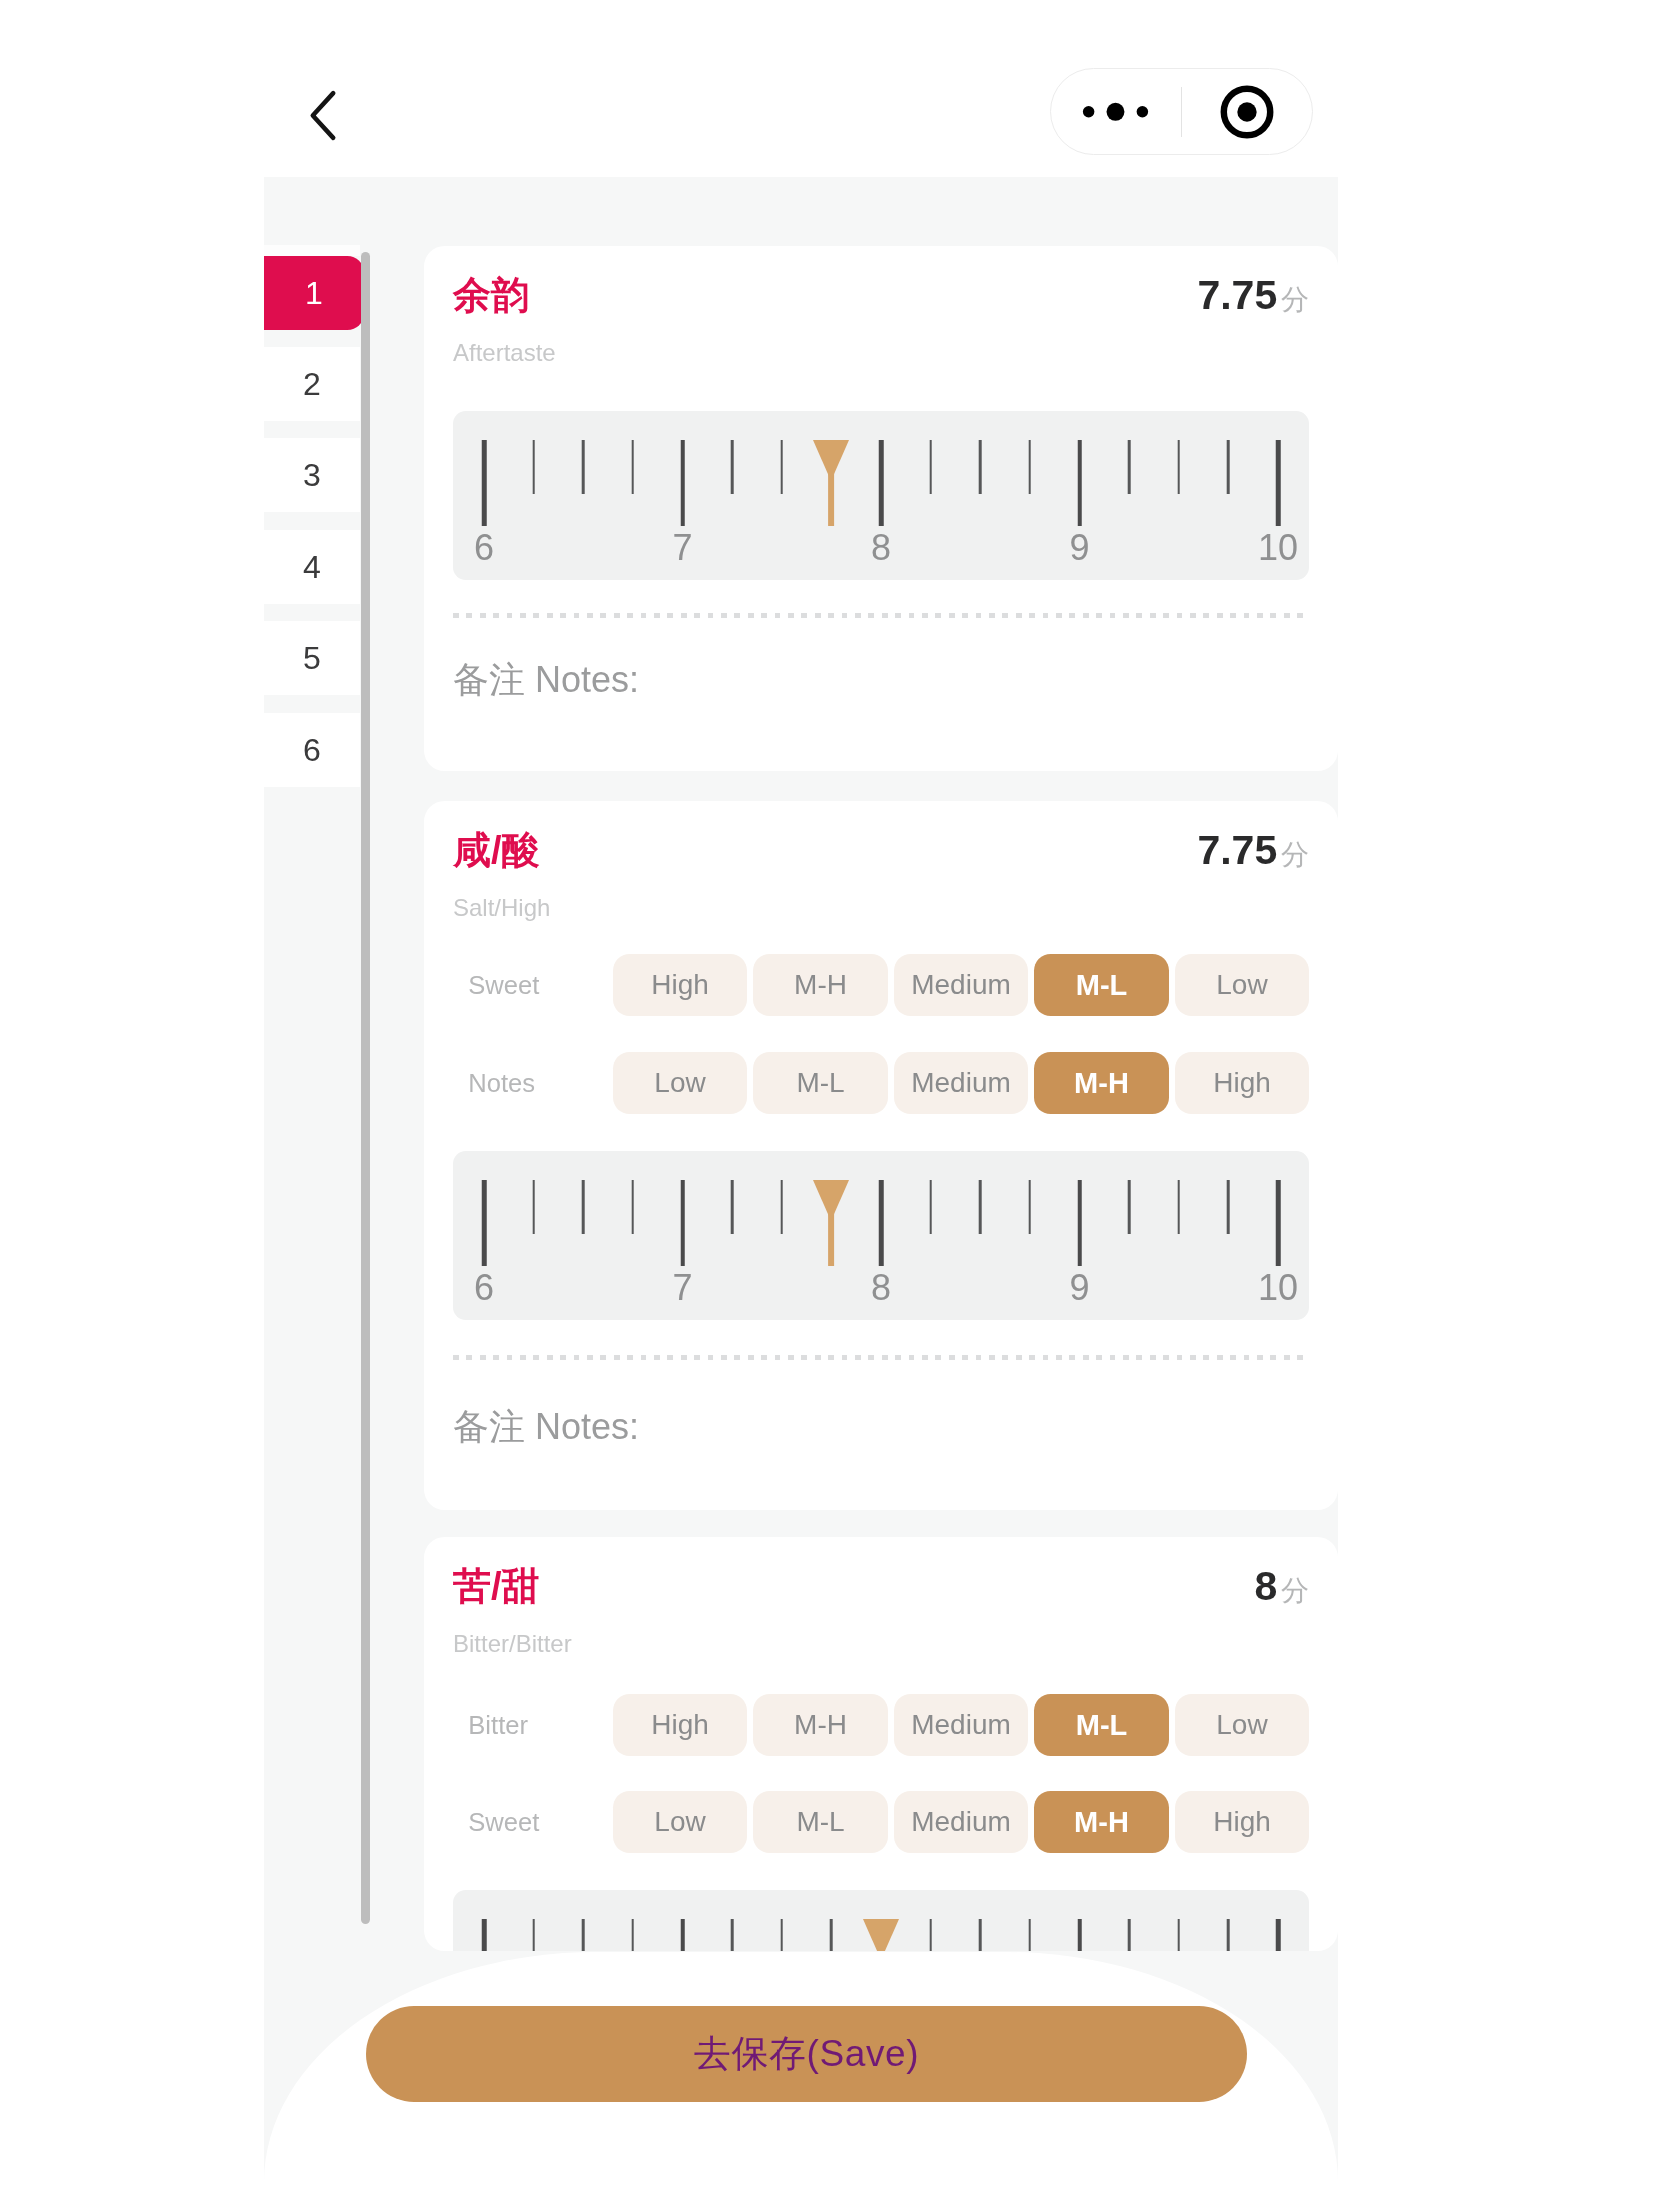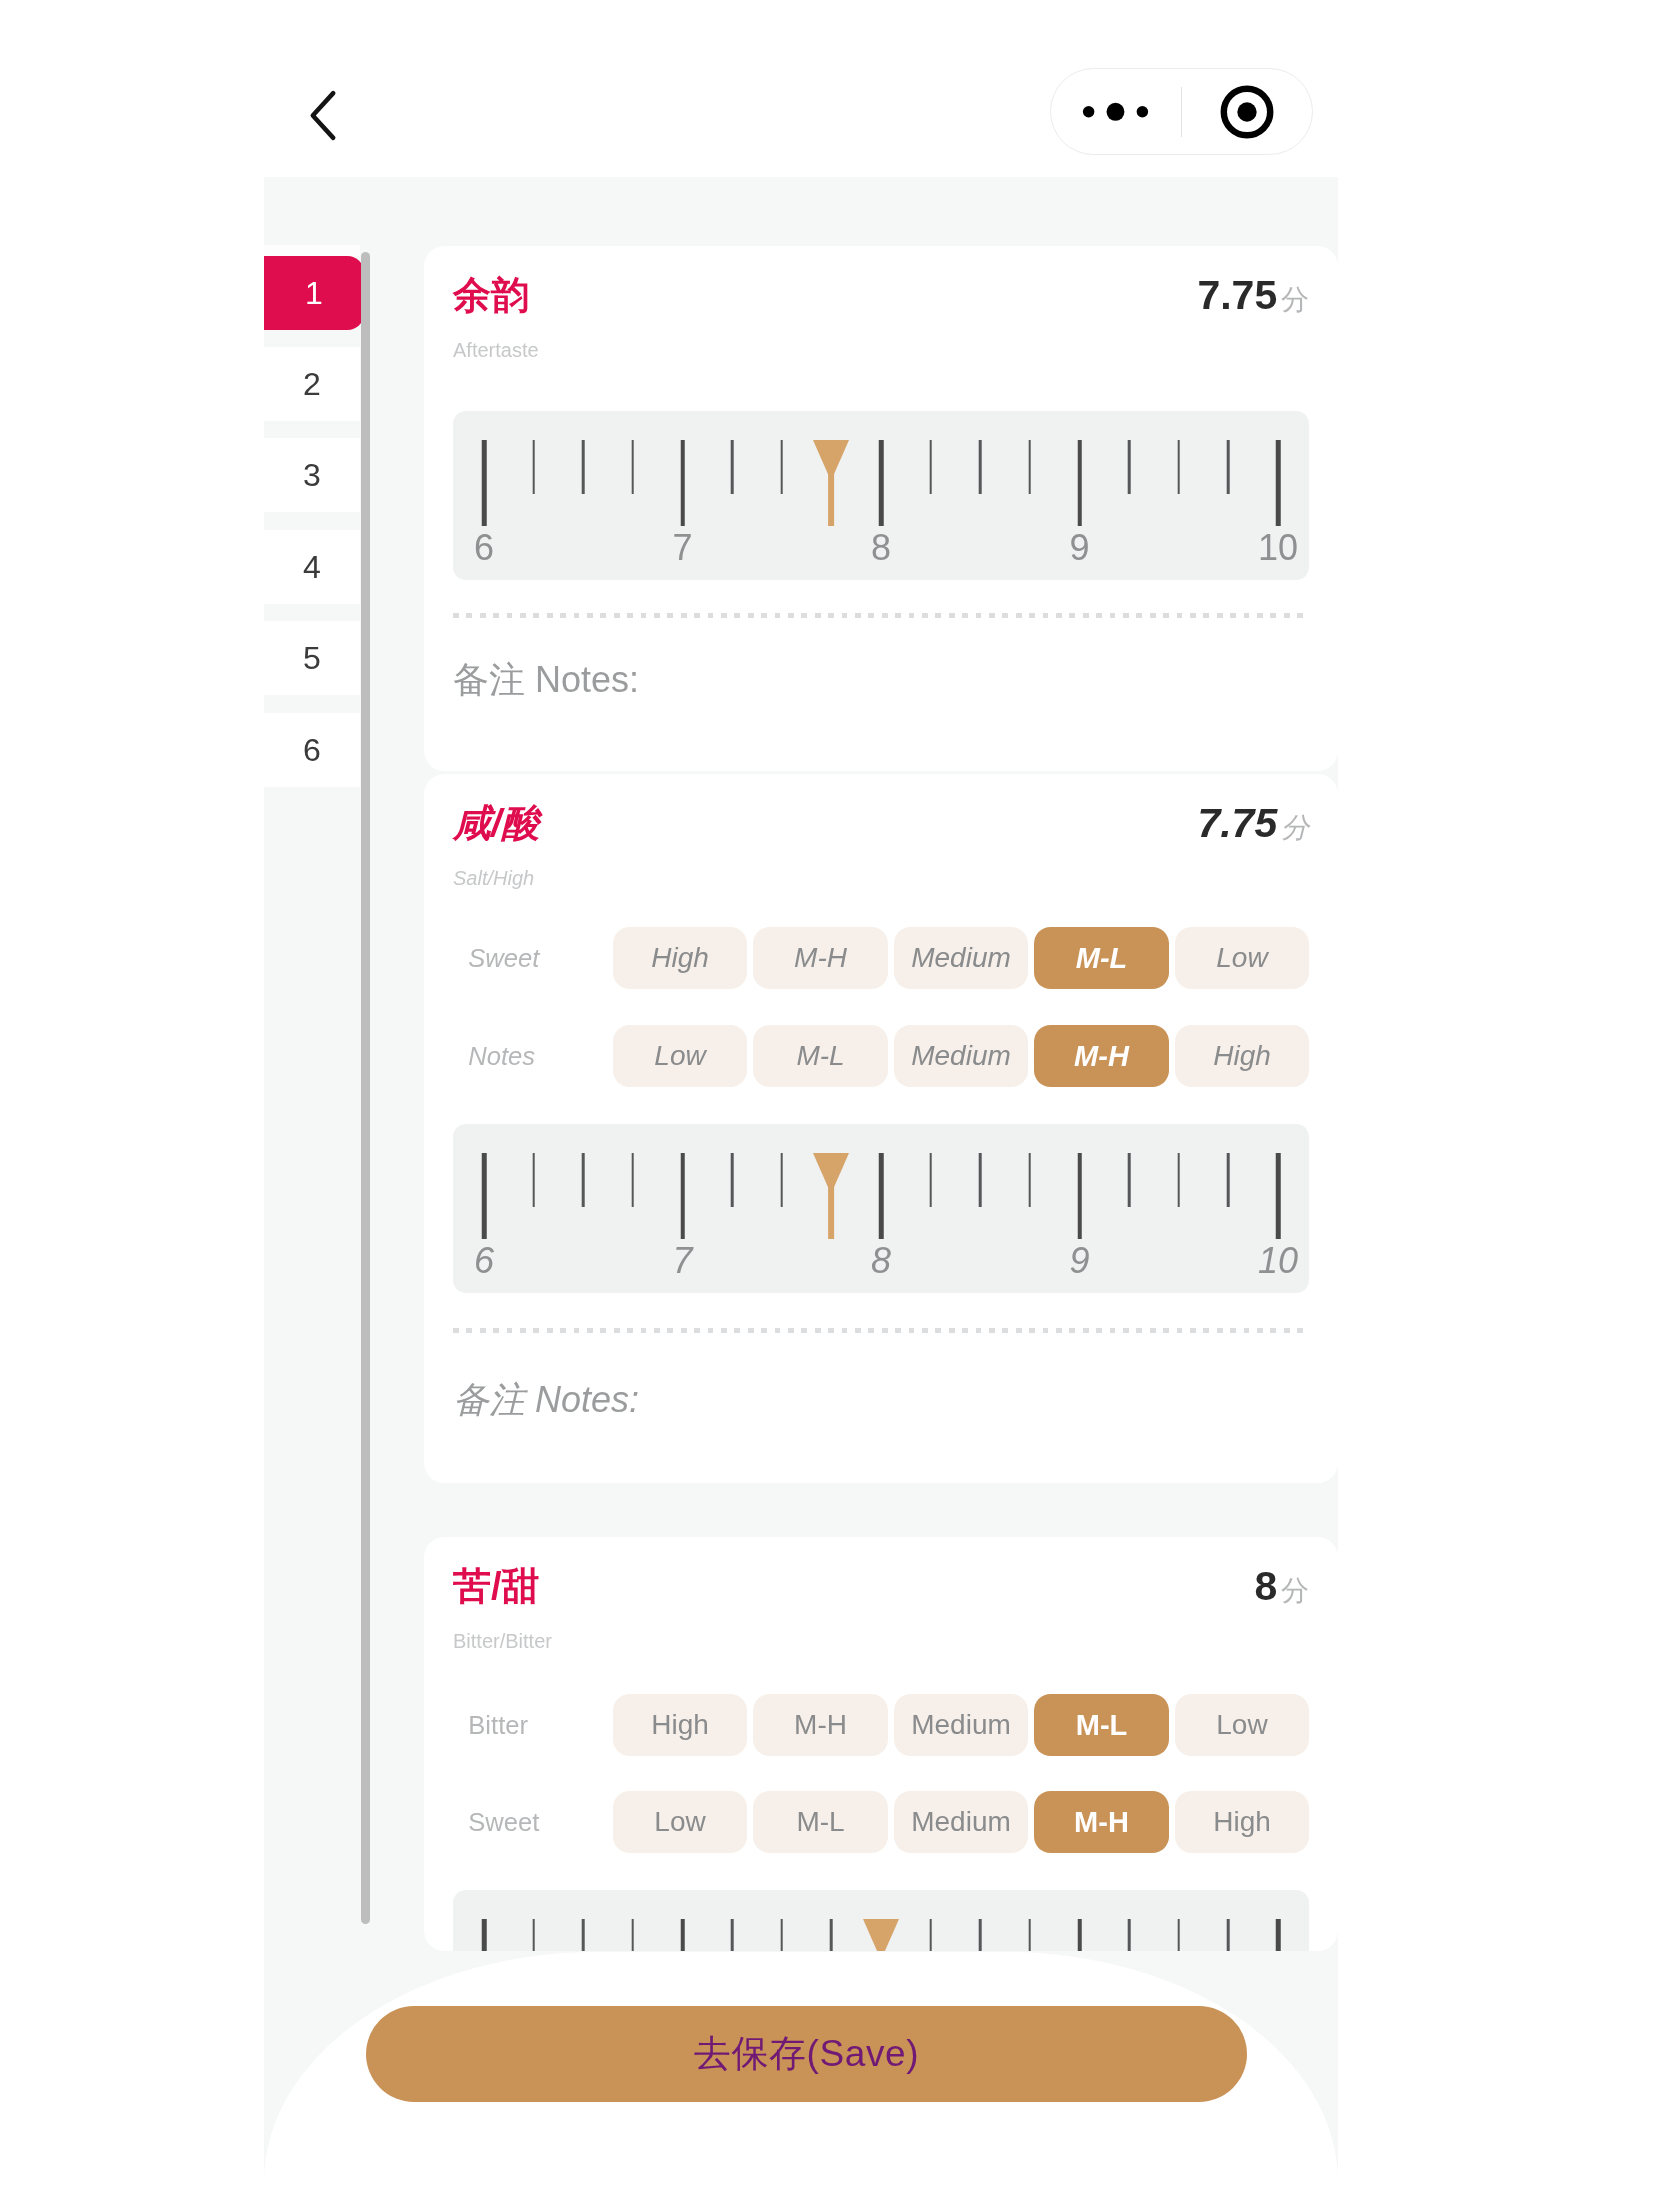--- a/index.html
+++ b/index.html
@@ -22,27 +22,27 @@
   
   .column{position:absolute;left:264px;top:177px;width:1074px;height:2028px;background:var(--colbg);}
   .sb-sliver{position:absolute;left:264px;top:245px;width:96px;height:11px;background:#fdfdfd;}
   .tab{position:absolute;left:264px;width:96px;height:74px;background:#fff;display:flex;align-items:center;justify-content:center;font-size:32px;color:#3b3b3c;}
   .tab.active{background:var(--accent);color:#fff;border-radius:0 16.6px 16.6px 0;width:100px;}
   .scrollbar{position:absolute;left:361px;top:252px;width:9px;height:1672px;background:#bdbdbd;border-radius:4.5px;}
 
   
   .card{position:absolute;left:424px;width:914px;background:#fff;border-radius:20.5px;overflow:hidden;}
   #card1{top:246px;height:525px;}
-  #card2{top:774px;height:709px;font-style:italic;}
+  #card2{top:801px;height:709px;}
   #card3{top:1537px;height:414px;}
   .c-title{position:absolute;left:29px;top:28px;font-size:38px;line-height:42px;font-weight:bold;color:var(--accent);}
   .c-score{position:absolute;right:29px;top:28px;display:flex;align-items:baseline;}
   .c-score .num{font-size:41px;line-height:42px;font-weight:600;color:#2a2a2b;}
   .c-score .unit{font-size:28px;color:#b5b6b7;margin-left:3.8px;}
-  .c-sub{position:absolute;left:29px;top:93px;font-size:20px;color:#c7c8c9;}
+  .c-sub{position:absolute;left:29px;top:93px;font-size:24px;color:#c7c8c9;}
 
   .featrow{position:absolute;left:29px;right:29px;height:62px;}
   .rowlabel{position:absolute;left:15.3px;top:50%;transform:translateY(-50%);font-size:25.6px;color:#b6b7b8;}
   .chips{position:absolute;left:160px;right:0;top:0;height:62px;display:flex;gap:6.4px;}
   .chip{flex:1;background:var(--chip);border-radius:16.6px;display:flex;align-items:center;justify-content:center;font-size:28px;color:#8a8b8c;}
   .chip.sel{background:var(--tan);color:#fff;font-weight:bold;font-size:29px;}
 
   .ruler{position:absolute;left:29px;right:29px;height:169px;background:var(--rulerbg);border-radius:12.8px;}
   .ticks{position:absolute;left:31px;right:31px;top:29px;height:86px;}
   .tick{position:absolute;top:0;width:2.6px;height:54px;background:#565758;transform:translateX(-50%);}

